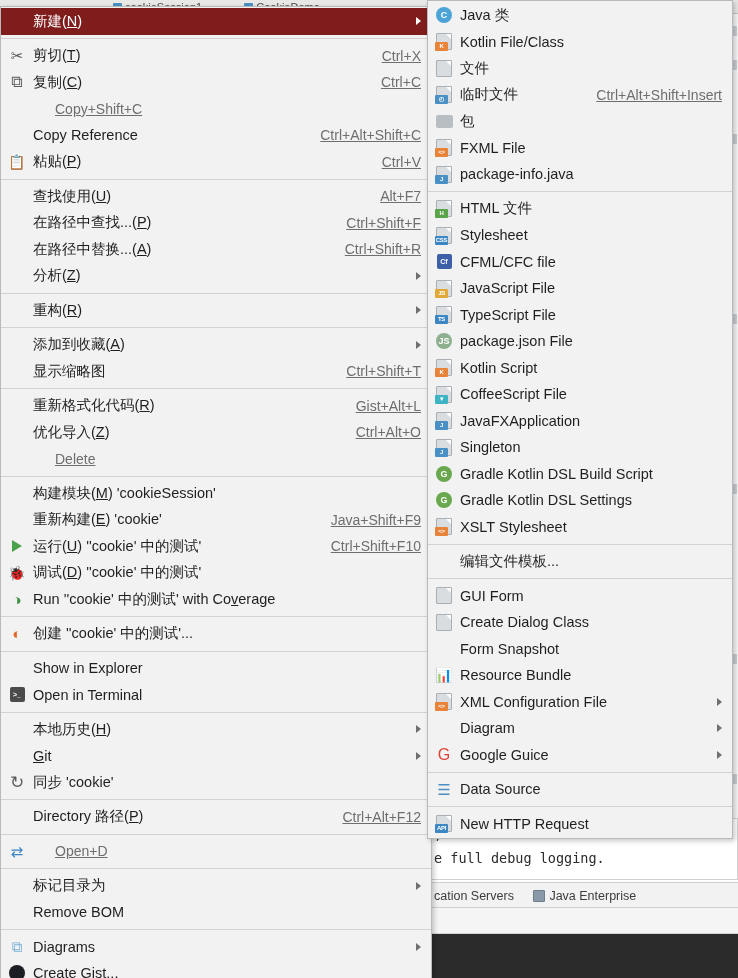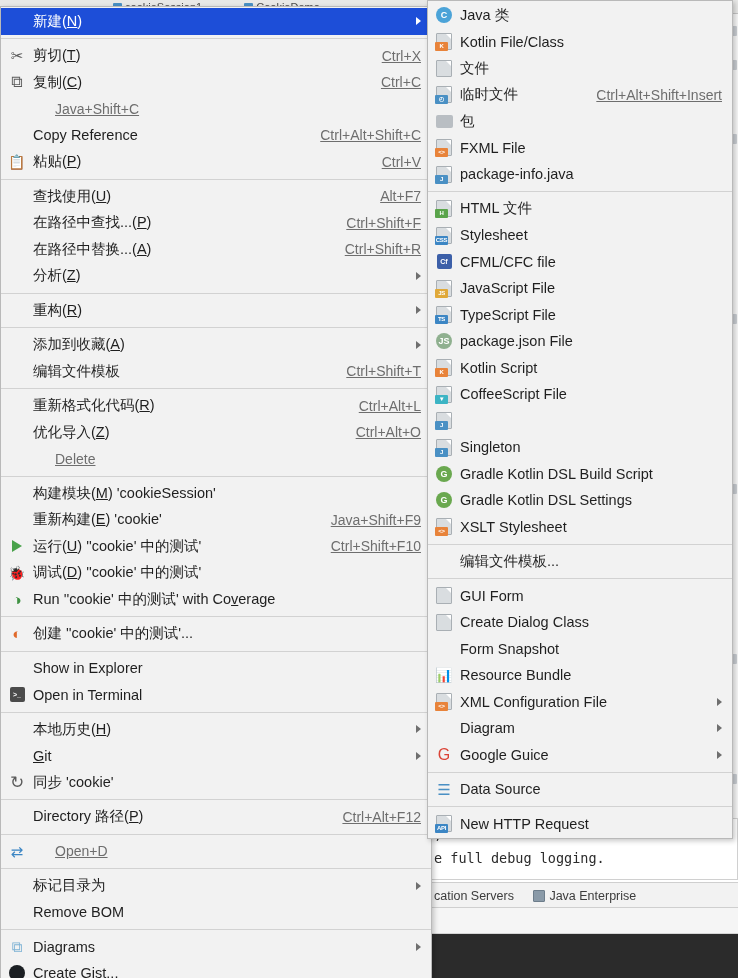--- a/index.html
+++ b/index.html
@@ -84,21 +84,21 @@
   #menu-new     { left: 427px; top: 0px; width: 306px; }
 
   .mi {
     position: relative;
     display: flex; align-items: center;
     height: 26.5px;
     padding: 0 10px 0 0;
     white-space: nowrap;
     cursor: default;
   }
-  .mi.sel { background: #1d4ed8; color: #ffffff; }
+  .mi.sel { background: #7f1d1d; color: #ffffff; }
   .mi.sel .arrow { border-left-color: #ffffff; }
 
   .ic {
     flex: 0 0 auto;
     width: 32px; height: 20px;
     display: flex; align-items: center; justify-content: center;
     position: relative;
   }
   .lbl { flex: 1 1 auto; overflow: hidden; text-overflow: clip; }
   .lbl u { text-decoration: underline; }
@@ -205,21 +205,21 @@
       </div>
       <div class="mi">
         <span class="ic">
           <span class="gl" style="color: rgb(91, 91, 91); font-size: 16px;">⧉</span>
         </span>
         <span class="lbl">复制(<u>C</u>)</span>
         <span class="accel">Ctrl+C</span>
       </div>
       <div class="mi">
         <span class="ic"></span>
-        <span class="accel">Java+Shift+C</span>
+        <span class="accel">Copy+Shift+C</span>
       </div>
       <div class="mi">
         <span class="ic"></span>
         <span class="lbl">Copy Reference</span>
         <span class="accel">Ctrl+Alt+Shift+C</span>
       </div>
       <div class="mi">
         <span class="ic">
           <span class="gl" style="color: rgb(91, 91, 91); font-size: 14px;">📋</span>
         </span>
@@ -254,28 +254,28 @@
         <span class="arrow"></span>
       </div>
       <div class="sep"></div>
       <div class="mi">
         <span class="ic"></span>
         <span class="lbl">添加到收藏(<u>A</u>)</span>
         <span class="arrow"></span>
       </div>
       <div class="mi">
         <span class="ic"></span>
-        <span class="lbl">编辑文件模板</span>
+        <span class="lbl">显示缩略图</span>
         <span class="accel">Ctrl+Shift+T</span>
       </div>
       <div class="sep"></div>
       <div class="mi">
         <span class="ic"></span>
         <span class="lbl">重新格式化代码(<u>R</u>)</span>
-        <span class="accel">Ctrl+Alt+L</span>
+        <span class="accel">Gist+Alt+L</span>
       </div>
       <div class="mi">
         <span class="ic"></span>
         <span class="lbl">优化导入(<u>Z</u>)</span>
         <span class="accel">Ctrl+Alt+O</span>
       </div>
       <div class="mi">
         <span class="ic"></span>
         <span class="accel">Delete</span>
       </div>
@@ -494,20 +494,21 @@
           </span>
         </span>
         <span class="lbl">CoffeeScript File</span>
       </div>
       <div class="mi">
         <span class="ic">
           <span class="fileic">
             <span class="badge" style="background: rgb(74, 144, 196);">J</span>
           </span>
         </span>
+        <span class="lbl">JavaFXApplication</span>
       </div>
       <div class="mi">
         <span class="ic">
           <span class="fileic">
             <span class="badge" style="background: rgb(74, 144, 196);">J</span>
           </span>
         </span>
         <span class="lbl">Singleton</span>
       </div>
       <div class="mi">

